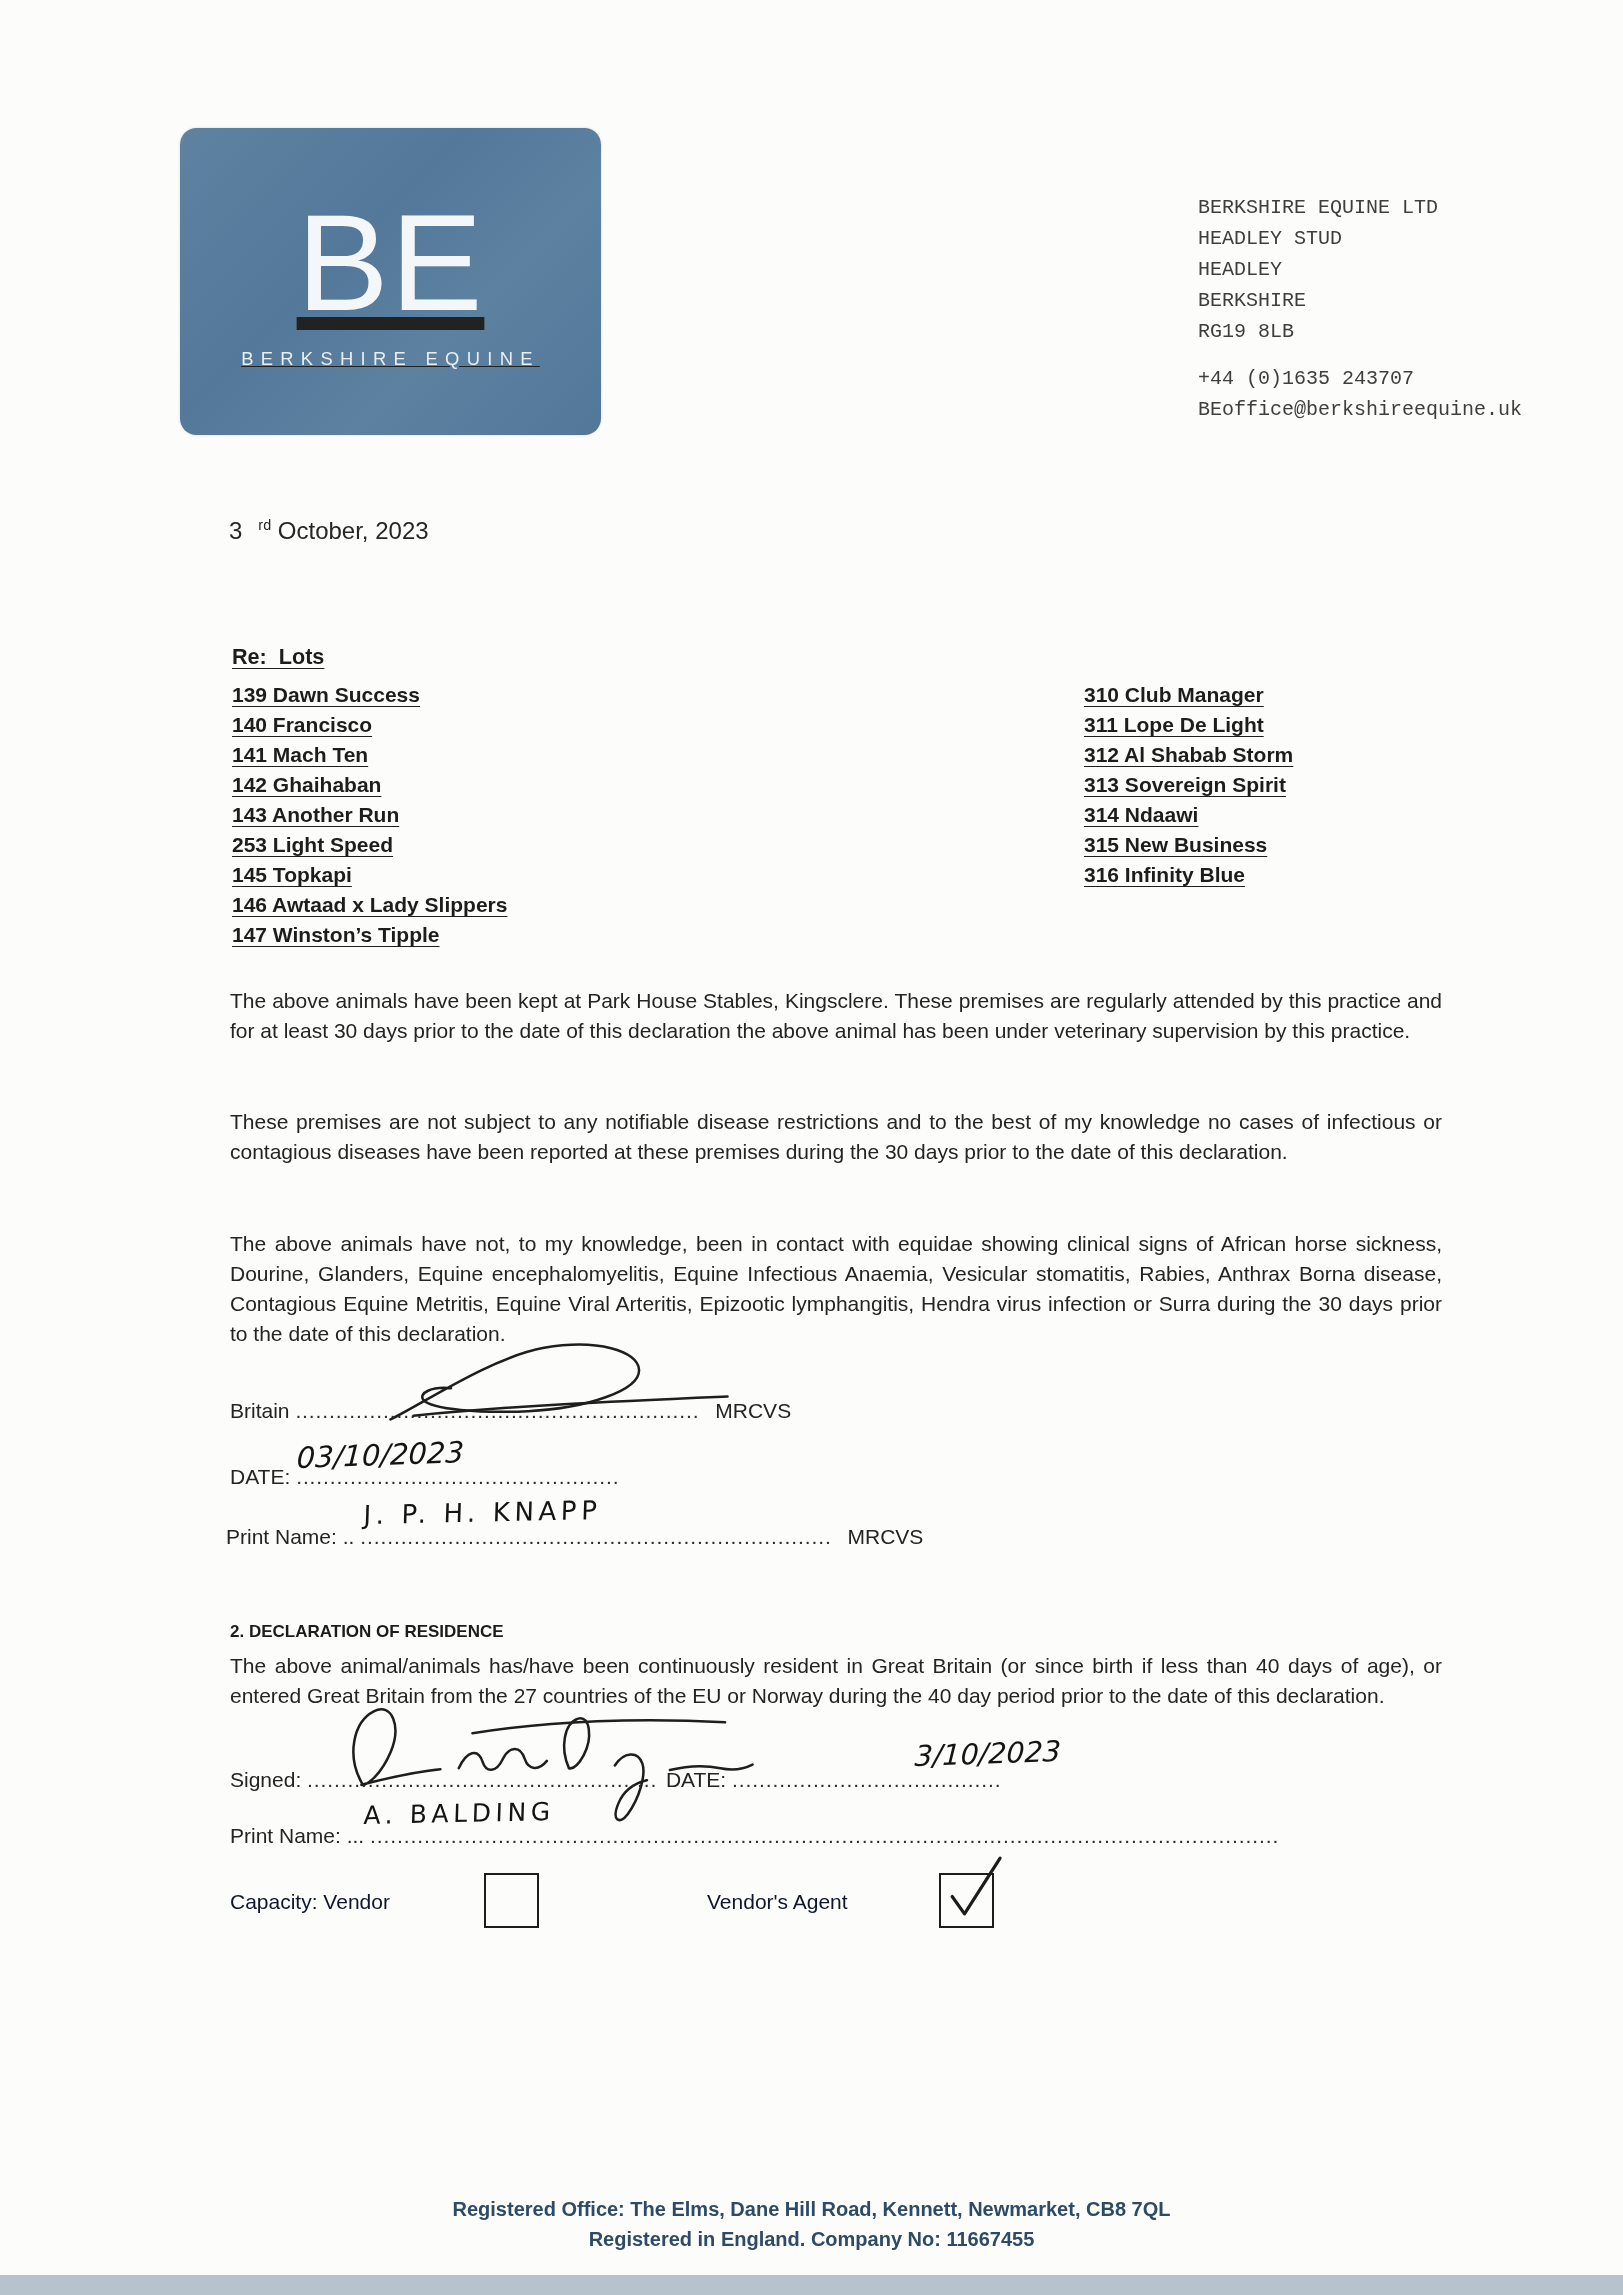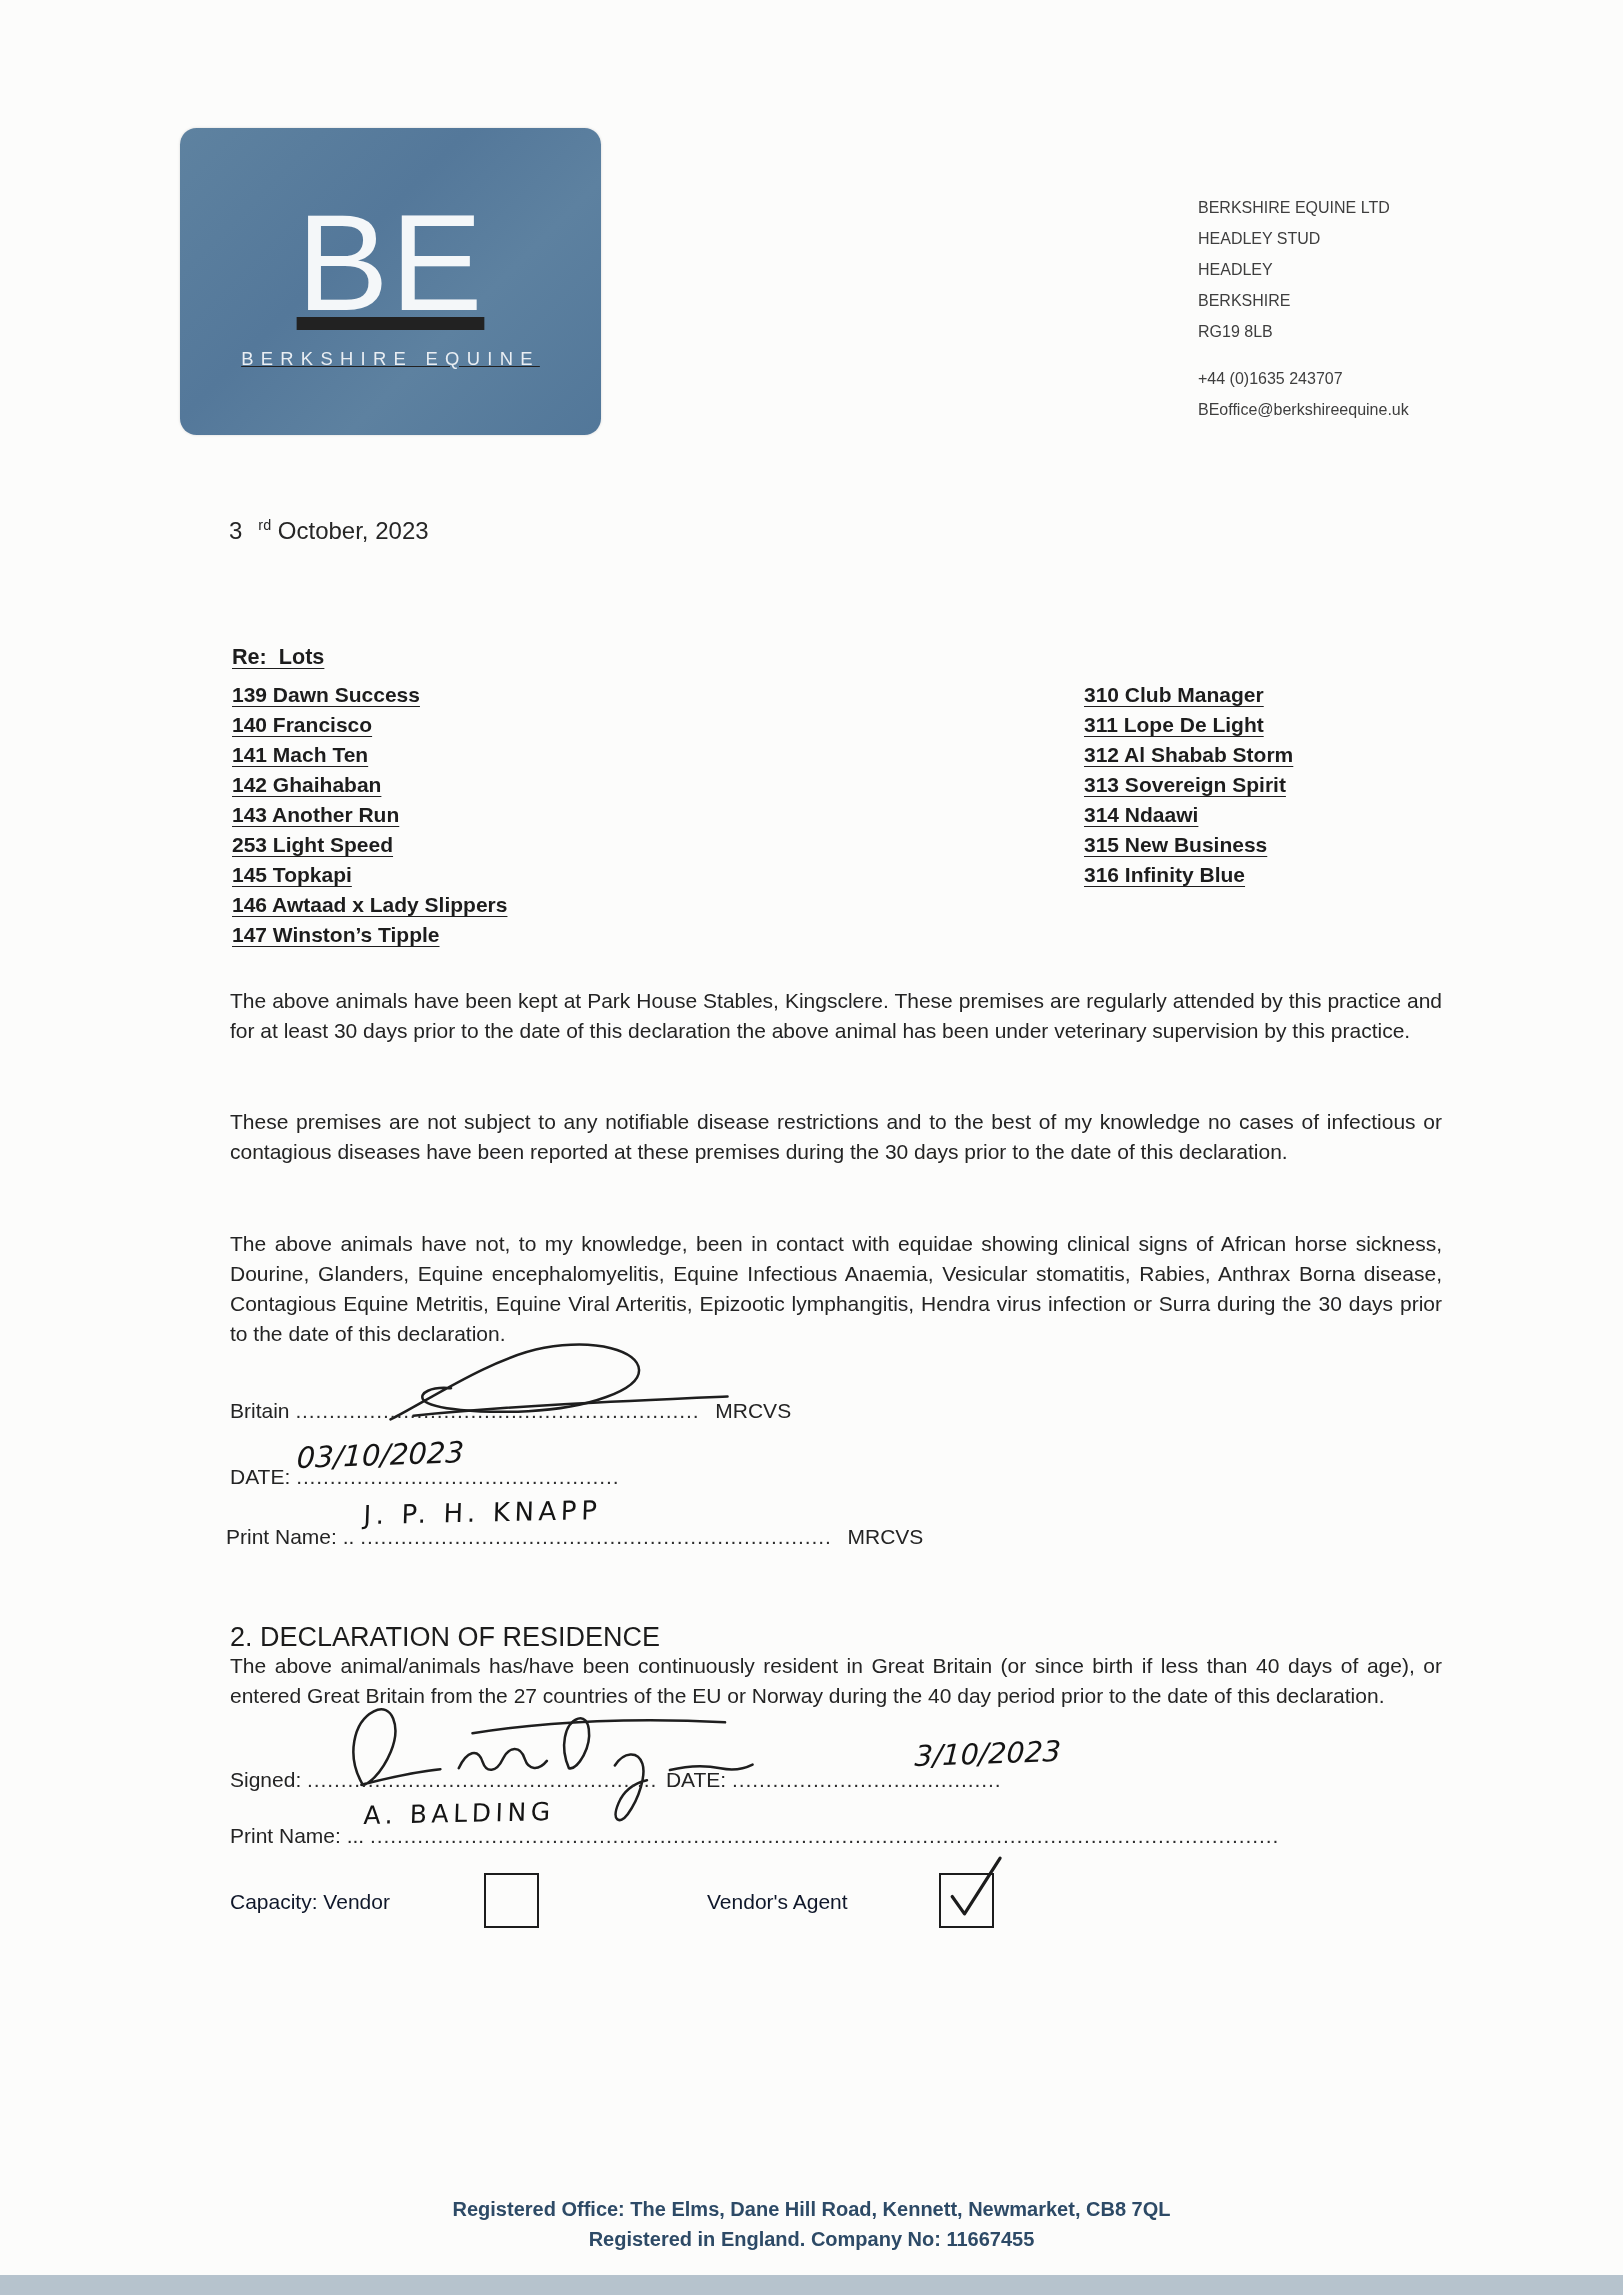--- a/index.html
+++ b/index.html
@@ -23,21 +23,21 @@
   }
   .logo-be{
     font-size:138px;line-height:1;color:#f4f7f9;letter-spacing:1.8px;
     font-family:"Liberation Sans",sans-serif;
   }
   .logo-name{
     margin-top:17.4px;font-size:18.4px;letter-spacing:7.3px;color:#e9eef3;
   }
 
   
-  .addr{position:absolute;left:1198px;top:192px;font-size:16px;line-height:31px;color:#3e3e3e;}
+  .addr{position:absolute;left:1198px;top:192px;font-size:20px;line-height:31px;color:#3e3e3e;font-family:Liberation Mono, monospace;}
   .addr-gap{height:15.6px;}
 
   .date-line{position:absolute;left:229px;top:517px;font-size:24px;color:#262626;}
   .date-line sup{font-size:60%;margin-left:16px;}
 
   
   .lots{position:absolute;left:232px;top:644px;width:1285px;height:321px;}
   .lots-heading{
     font-weight:700;font-size:21.6px;text-decoration:underline;
     text-decoration-thickness:1.4px;text-underline-offset:3.7px;color:#1d1d1d;
@@ -49,21 +49,21 @@
   }
 
   
   .para{
     position:absolute;left:230px;width:1212px;
     font-size:21px;line-height:30px;text-align:justify;color:#242424;
     hyphens:none;
   }
 
   .sec-heading{
-    position:absolute;left:230px;font-weight:400;font-size:27px;color:#1c1c1c;
+    position:absolute;left:230px;font-weight:700;font-size:17px;color:#1c1c1c;
   }
 
   
   .form-line{
     position:absolute;font-size:21px;color:#242424;white-space:nowrap;
   }
   .form-line .dots{letter-spacing:0.9px;color:#2c2c2c;}
   .form-line .suffix{margin-left:10px;}
   .form-line .mid-label{margin-left:2.8px;}
 

